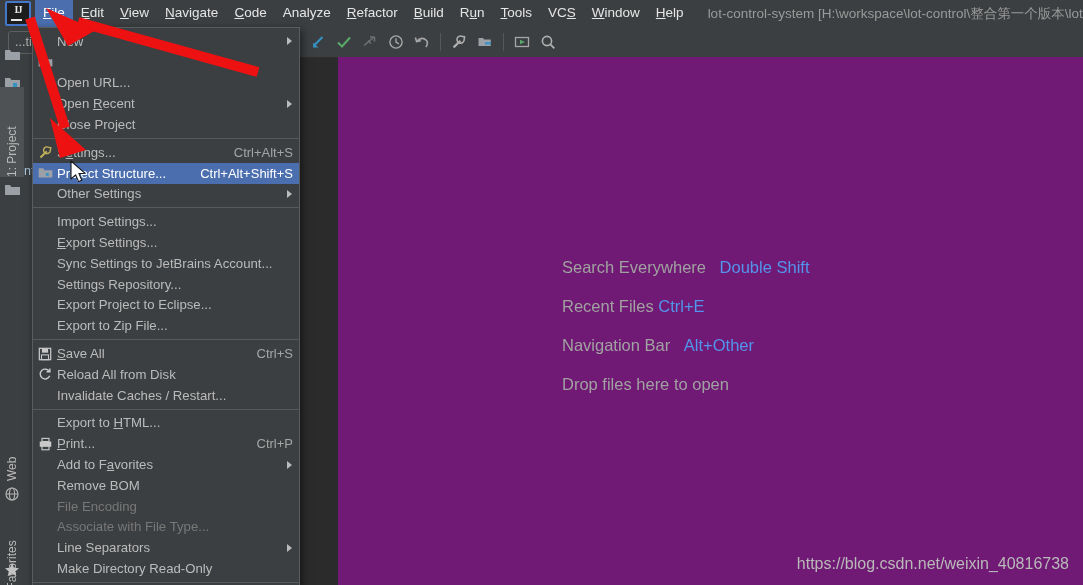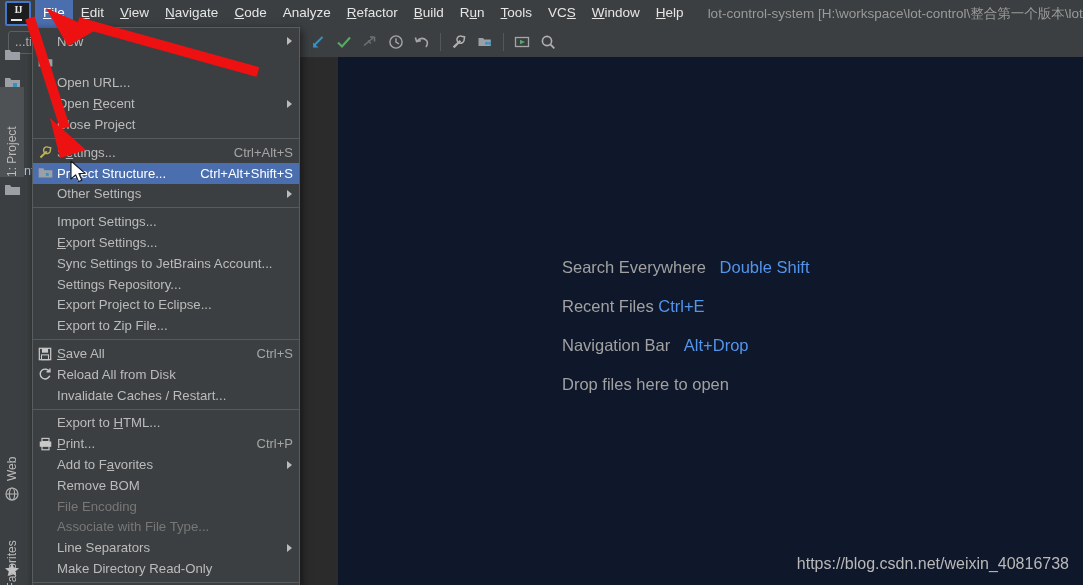--- a/index.html
+++ b/index.html
@@ -86,21 +86,21 @@
   .proj-header{
     position:absolute;right:0;top:24px;width:60px;height:26px;
     display:flex;align-items:center;justify-content:flex-end;
   }
   .proj-tabtext{
     position:absolute;left:0;top:106px;font-size:12.5px;color:#a9c6dd;white-space:nowrap;
   }
 
   
   .editor{
-    position:absolute;left:338px;top:57px;width:745px;height:528px;background:#0f172a;
+    position:absolute;left:338px;top:57px;width:745px;height:528px;background:#701a75;
   }
   .hint{
     position:absolute;font-size:16.5px;color:#a1a1a1;white-space:nowrap;cursor:default;
   }
   .hint .key{color:#5394ec;}
   .watermark{
     position:absolute;right:14px;bottom:12px;font-size:16px;color:#b9b9b9;
     font-family:"Liberation Sans",sans-serif;
   }
 
@@ -364,21 +364,21 @@
     <div class="hint" style="left:224px;top:201px;">
       <span>Search Everywhere</span>
       <span class="key" style="margin-left:9px;">Double Shift</span>
     </div>
     <div class="hint" style="left:224px;top:240px;">
       <span>Recent Files</span>
       <span class="key" style="">Ctrl+E</span>
     </div>
     <div class="hint" style="left:224px;top:279px;">
       <span>Navigation Bar</span>
-      <span class="key" style="margin-left:9px;">Alt+Drop</span>
+      <span class="key" style="margin-left:9px;">Alt+Other</span>
     </div>
     <div class="hint" style="left:224px;top:318px;">
       <span>Drop files here to open</span>
     </div>
     <div class="watermark">https://blog.csdn.net/weixin_40816738</div>
   </div>
 
   <div class="dropdown" id="file-dropdown">
       <div class="di">
         <span class="gut"></span>

